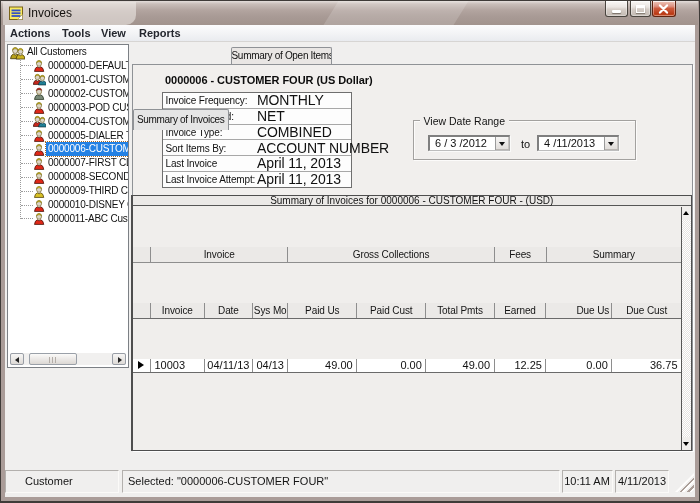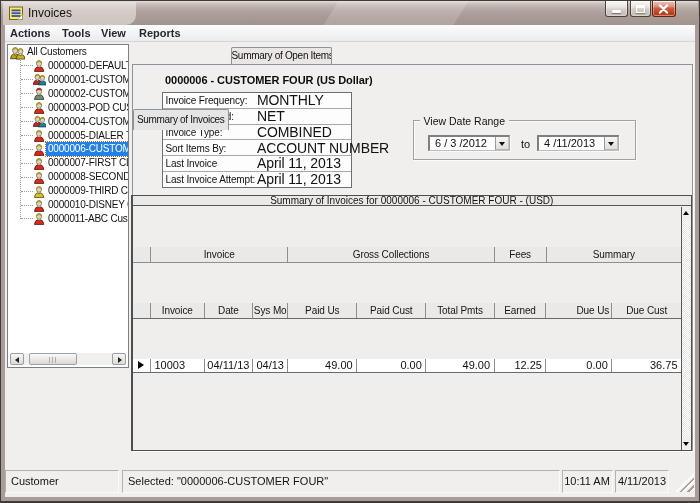--- a/index.html
+++ b/index.html
@@ -138,21 +138,21 @@
   .g-sb.up { top:0; } .g-sb.down { bottom:0; }
   .g-arr-up { position:absolute; left:50%; top:4px; margin-left:-3.5px; width:0; height:0;
     border-bottom:4px solid #000; border-left:3.5px solid transparent; border-right:3.5px solid transparent; }
   .g-arr-down { position:absolute; left:50%; top:5px; margin-left:-3.5px; width:0; height:0;
     border-top:4px solid #000; border-left:3.5px solid transparent; border-right:3.5px solid transparent; }
 
   
   .sbar-panel { position:absolute; top:468.5px; height:23px; background:#f0efee;
     border:1px solid; border-color:#b3b0ad #fbfaf8 #fbfaf8 #b3b0ad;
     line-height:21px; color:#141414; white-space:nowrap; overflow:hidden; }
-  .sp0 { left:4px; width:114px; padding-left:5px; }
+  .sp0 { left:4px; width:114px; padding-left:19px; }
   .sp1 { left:121px; width:437.5px; padding-left:5px; }
   .sp2 { left:560.5px; width:51px; text-align:center; }
   .sp3 { left:614px; width:54px; text-align:center; }
   .grip { position:absolute; left:674px; top:472px; width:19px; height:19px;
     background:repeating-linear-gradient(-45deg, transparent 0 2px, #fefdfc 2px 3.5px, #ab9f99 3.5px 5px);
     clip-path:polygon(100% 0, 100% 100%, 0 100%); }
 </style>
 </head>
 <body>
 

